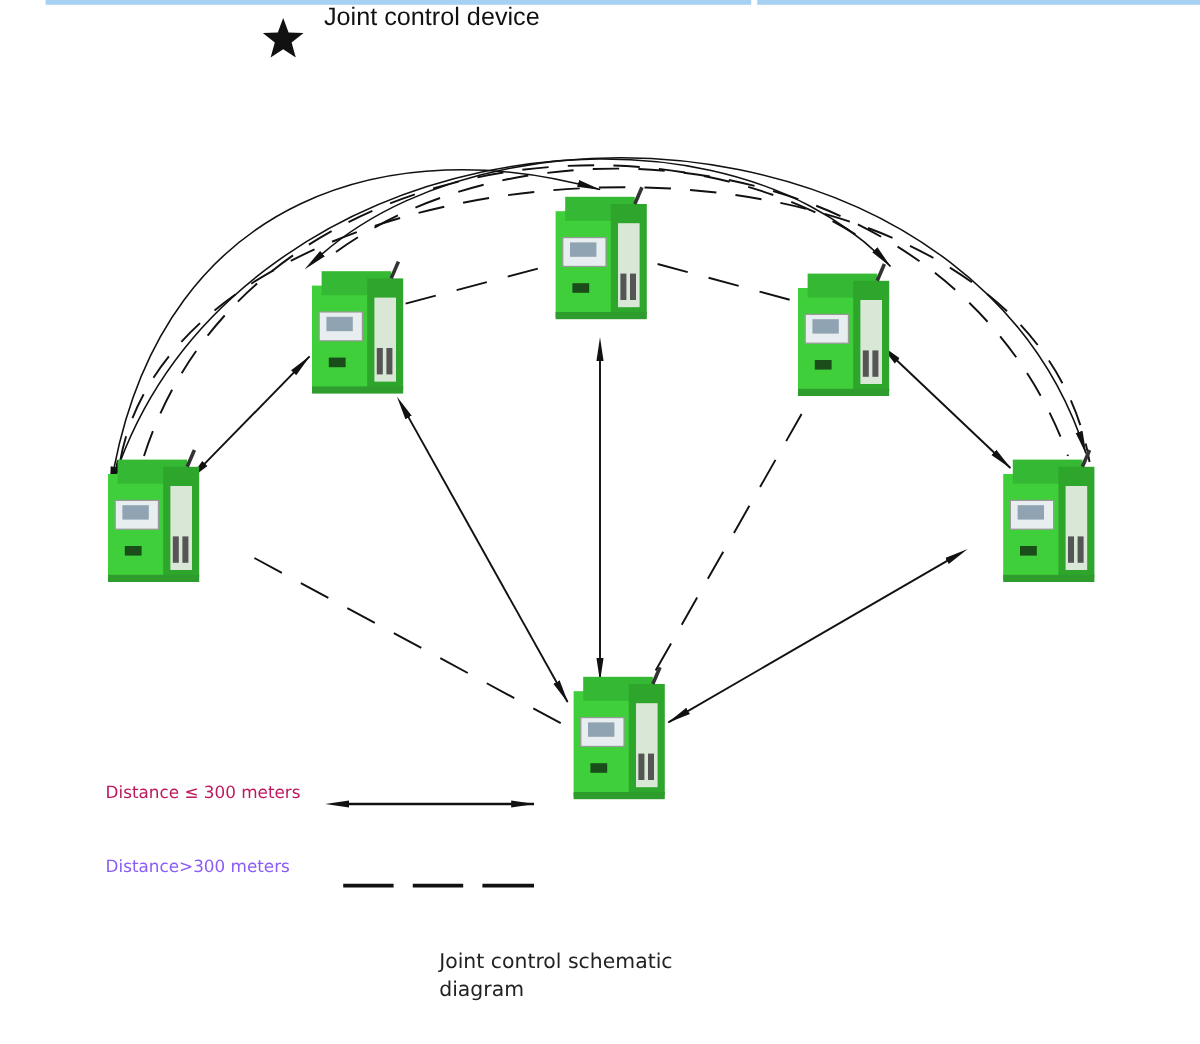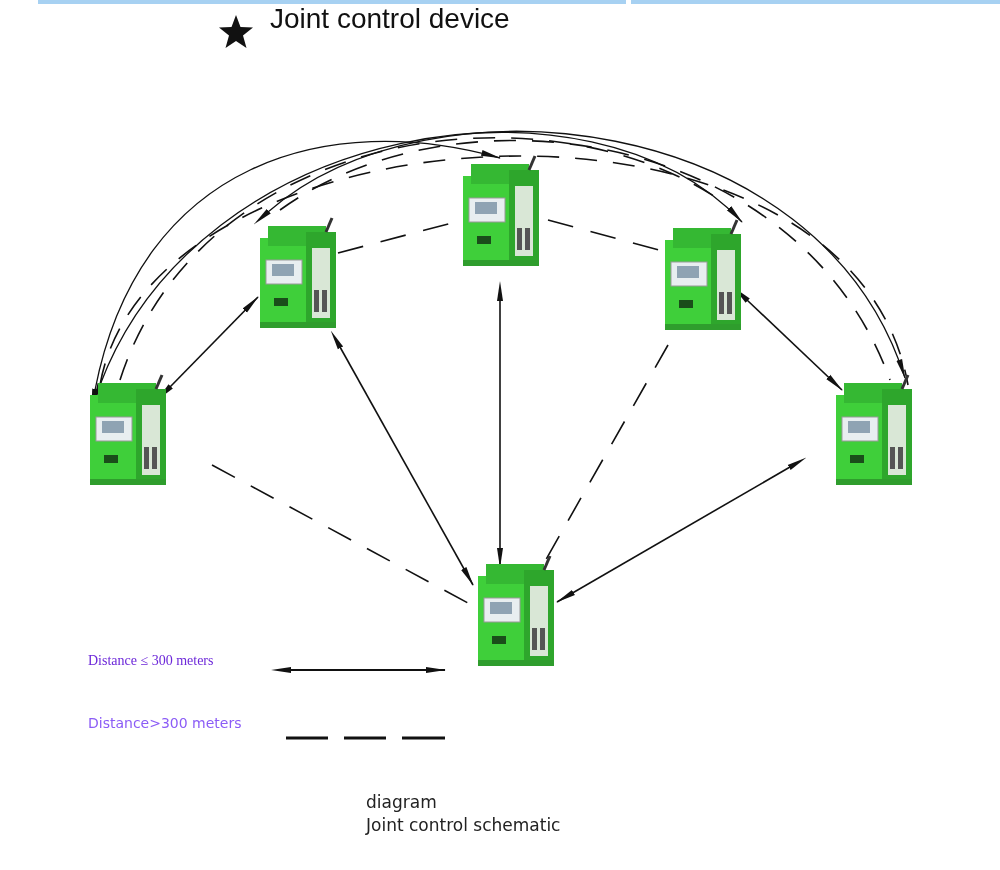--- a/index.html
+++ b/index.html
@@ -1,21 +1,21 @@
 <!DOCTYPE html>
 <html><head>
 <meta charset="utf-8">
 <style>
   html,body{margin:0;padding:0;background:#fff;}
   body{width:1000px;height:870px;position:relative;overflow:hidden;font-family:"DejaVu Sans","Liberation Sans",sans-serif;}
   .topbar{position:absolute;top:0;height:4px;background:#a7d1f2;}
   .txt{position:absolute;color:#222;}
   #star{position:absolute;left:217px;top:14px;}
-  #title{left:270px;top:3px;font-size:28px;font-family:"Liberation Sans",sans-serif;color:#111;}
-  #legend1{left:88px;top:653px;font-size:14px;color:#6d28d9;font-family:Liberation Serif, serif;}
+  #title{left:270px;top:3px;font-size:21px;font-family:"Liberation Sans",sans-serif;color:#111;}
+  #legend1{left:88px;top:653px;font-size:14px;color:#be185d;}
   #legend2{left:88px;top:715px;font-size:14px;color:#8b5cf6;}
   #caption{left:366px;top:791px;font-size:17px;line-height:23px;color:#222;width:240px;}
   svg#diagram{position:absolute;left:0;top:0;}
 </style>
 </head>
 <body>
 
 <div class="topbar" style="left:38px;width:588px;"></div>
 <div class="topbar" style="left:631px;width:369px;"></div>
 
@@ -81,15 +81,15 @@
     <line x1="286" y1="738" x2="328" y2="738"></line>
     <line x1="344" y1="738" x2="386" y2="738"></line>
     <line x1="402" y1="738" x2="445" y2="738"></line>
   </g>
 </svg>
 
 <div class="txt" id="legend1">Distance ≤ 300 meters</div>
 <div class="txt" id="legend2">Distance&gt;300 meters</div>
 
 <div class="txt" id="caption">
+  <div>Joint control schematic</div>
   <div>diagram</div>
-  <div>Joint control schematic</div>
 </div>
 
 </body></html>

